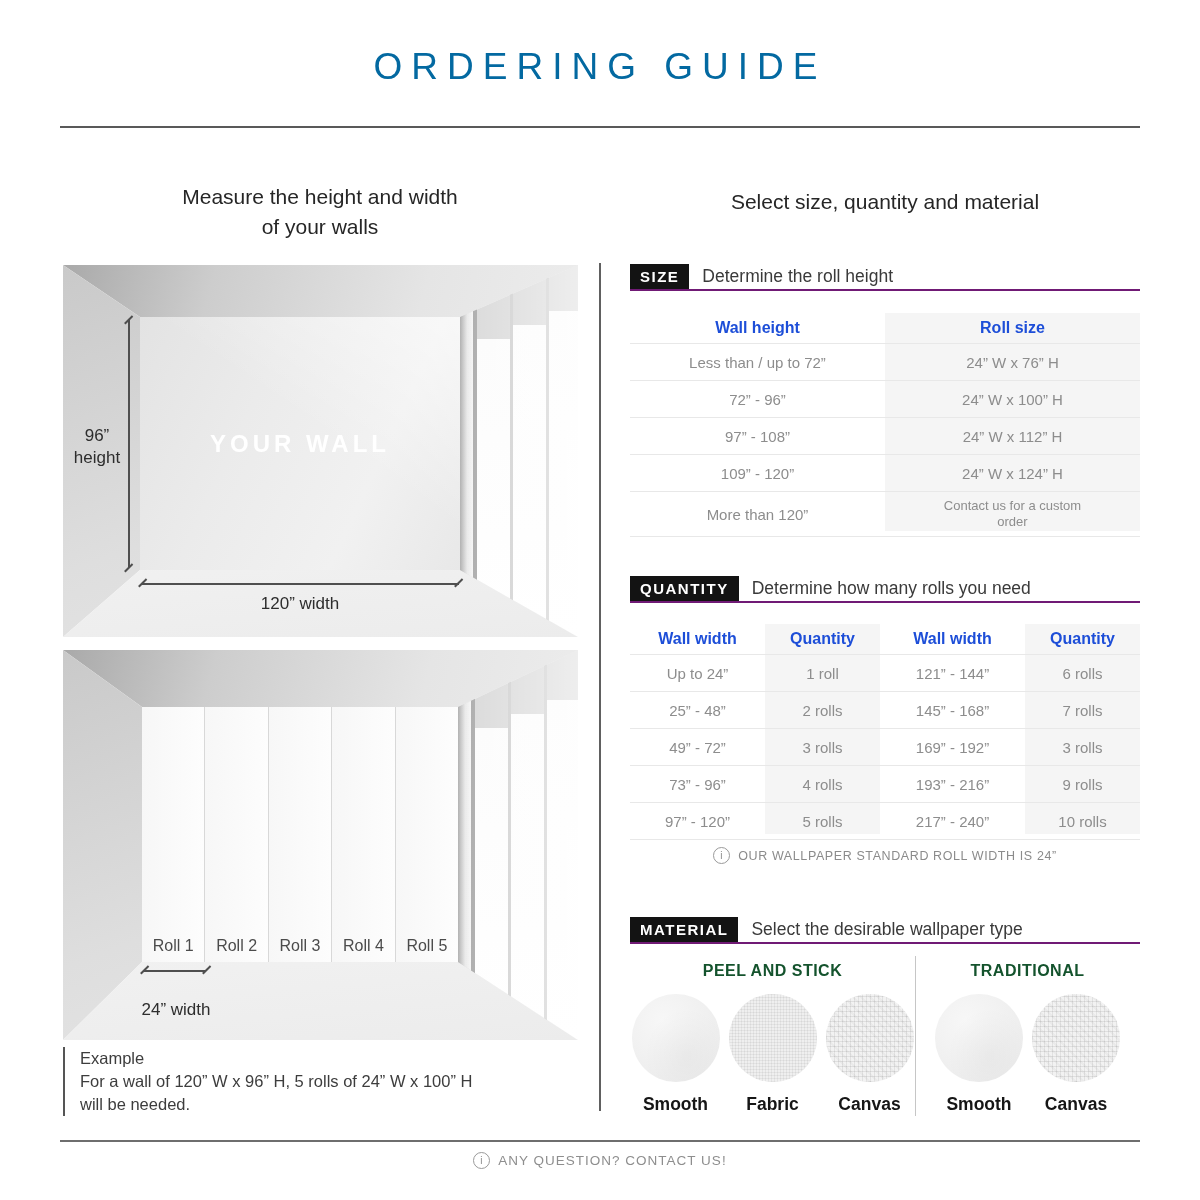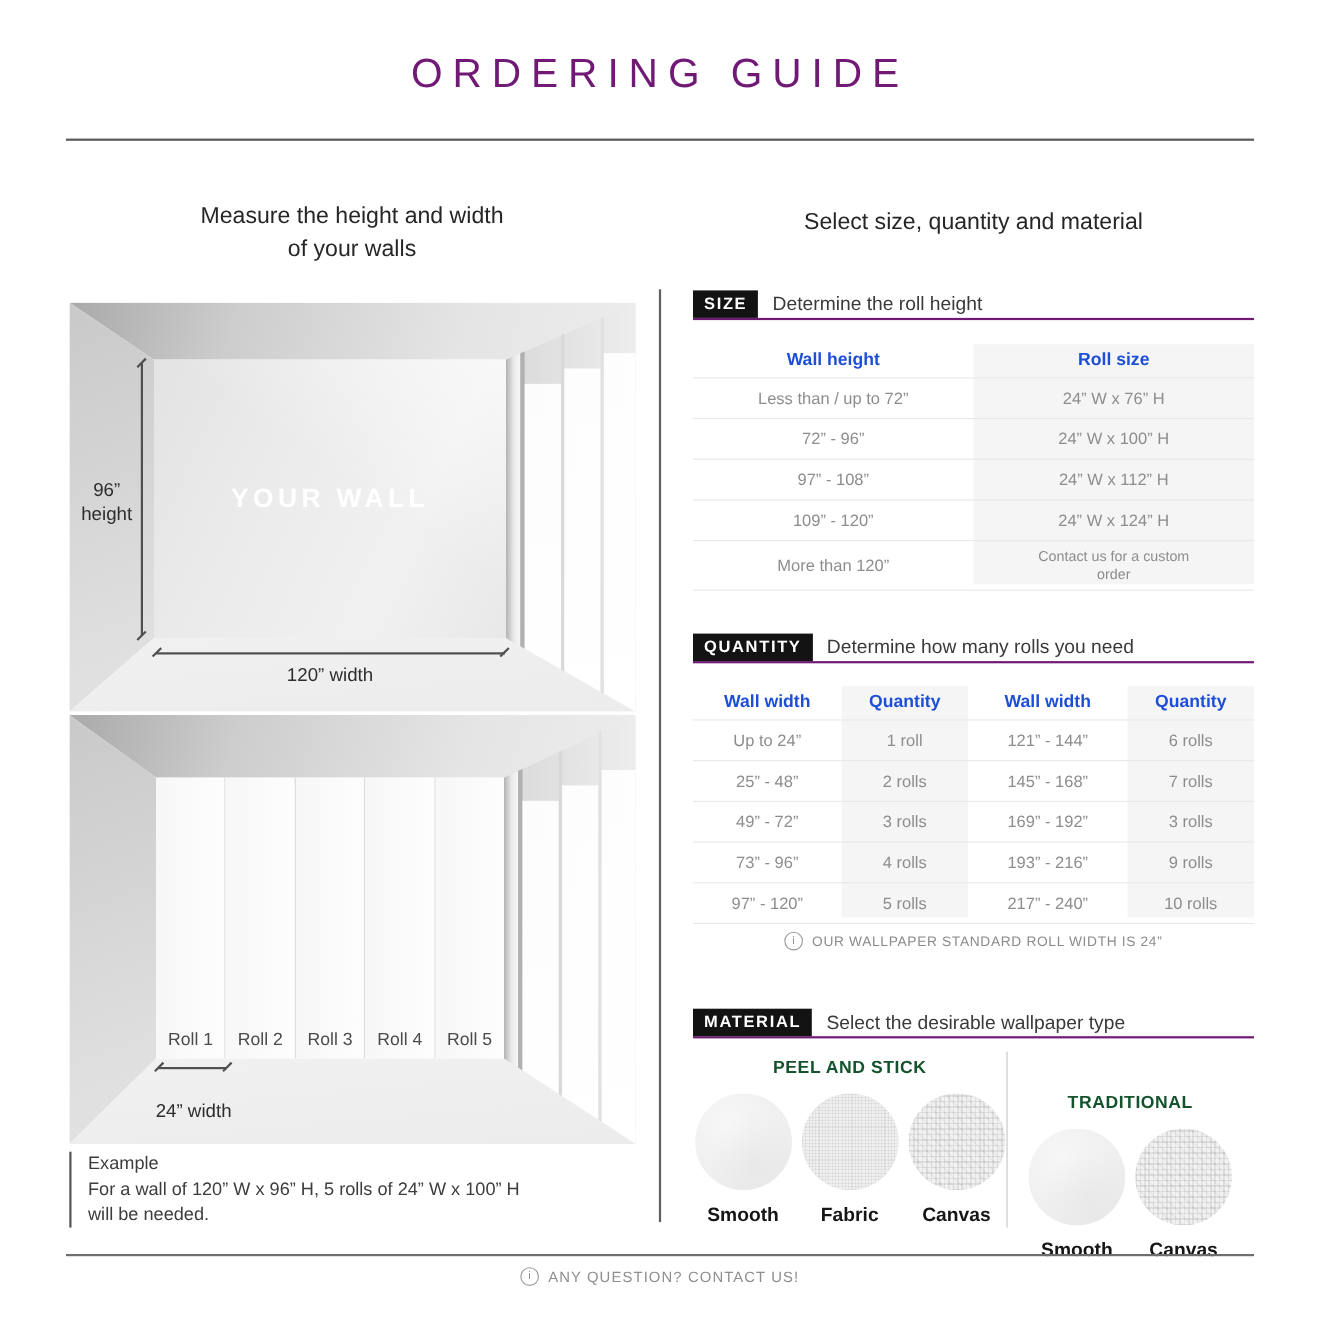--- a/index.html
+++ b/index.html
@@ -1,30 +1,30 @@
 <!DOCTYPE html>
 <html><head>
 <meta charset="utf-8">
 <style>
   html,body{margin:0;padding:0;background:#fff;}
   .page{position:relative;width:1200px;height:1200px;background:#fff;overflow:hidden;
         font-family:"Liberation Sans",sans-serif;color:#222;}
   
   .title{position:absolute;top:46px;left:0;width:100%;text-align:center;
-         font-size:37px;letter-spacing:9px;font-weight:400;color:#701a75;}
+         font-size:37px;letter-spacing:9px;font-weight:400;color:#0369a1;}
   .title-rule{position:absolute;top:126px;left:60px;width:1080px;height:2px;background:#595959;}
   .footer-rule{position:absolute;left:60px;top:1140px;width:1080px;height:2px;background:#6e6e6e;}
   .col-divider{position:absolute;left:599px;top:263px;width:2px;height:848px;background:#606060;}
   
   .col-heading{position:absolute;font-size:21px;color:#262626;text-align:center;line-height:30px;}
   #left-heading{left:60px;width:520px;top:182px;}
   #right-heading{left:630px;width:510px;top:187px;}
   
   .room{position:absolute;left:63px;width:515px;}
-  #room1{top:265px;height:372px;margin-top:10px;}
+  #room1{top:265px;height:372px;}
   #room2{top:650px;height:390px;}
   .room>div{position:absolute;}
   .ceil{inset:0;background:linear-gradient(105deg,#a9a9a9 0%,#cdcdcd 25%,#e5e5e5 60%,#f0f0f0 100%);}
   .lwall{inset:0;background:linear-gradient(160deg,#c9c9c9,#dedede 55%,#e8e8e8);}
   .flr{inset:0;background:linear-gradient(175deg,#e0e0e0,#f2f2f2 65%,#ececec);}
   .winarea{inset:0;background:#d9d9d9;}
   .winarea span{position:absolute;display:block;}
   .pane{background:linear-gradient(to bottom,#fcfcfc,#ffffff);bottom:0;}
   #room1 .ceil {clip-path:polygon(0 0,515px 0,397px 52px,77px 52px);}
   #room1 .lwall{clip-path:polygon(0 0,77px 52px,77px 305px,0 372px);}
@@ -81,21 +81,21 @@
         color:#8b8b8b;letter-spacing:.6px;}
   #quantity-note{left:630px;top:847px;width:510px;font-size:12.5px;}
   #footer-note{left:0;top:1152px;width:100%;font-size:13.5px;letter-spacing:1px;color:#8e8e8e;}
   .info-circle{width:15px;height:15px;min-width:15px;border:1.3px solid #9a9a9a;border-radius:50%;
                display:flex;align-items:center;justify-content:center;font-size:10px;color:#8b8b8b;font-style:normal;}
   
   #material-content{position:absolute;left:630px;top:956px;width:510px;height:164px;}
   .mat-divider{position:absolute;left:285px;top:0;height:160px;width:1px;background:#c6c6c6;}
   .mat-group{position:absolute;top:0;}
   #mat-group-1{left:0;width:285px;}
-  #mat-group-2{left:285px;width:225px;box-sizing:border-box;margin-top:32px;}
+  #mat-group-2{left:285px;width:225px;box-sizing:border-box;}
   .mat-name{text-align:center;font-weight:700;font-size:16px;color:#14532d;letter-spacing:.5px;margin-top:6px;}
   .swatch-row{display:flex;justify-content:center;gap:7px;margin-top:14px;}
   .swatch-item{display:flex;flex-direction:column;align-items:center;width:90px;}
   .swatch{width:88px;height:88px;border-radius:50%;}
   .swatch.smooth{background:
       radial-gradient(ellipse at 62% 70%,rgba(0,0,0,.03),rgba(0,0,0,0) 55%),
       radial-gradient(circle at 35% 30%,#f7f7f7,#efefef 60%,#eaeaea);}
   .swatch.fabric{background-color:#efefef;background-image:
       repeating-linear-gradient(0deg,rgba(0,0,0,.05) 0 1px,rgba(0,0,0,0) 1px 3px),
       repeating-linear-gradient(90deg,rgba(0,0,0,.05) 0 1px,rgba(0,0,0,0) 1px 3px);}

